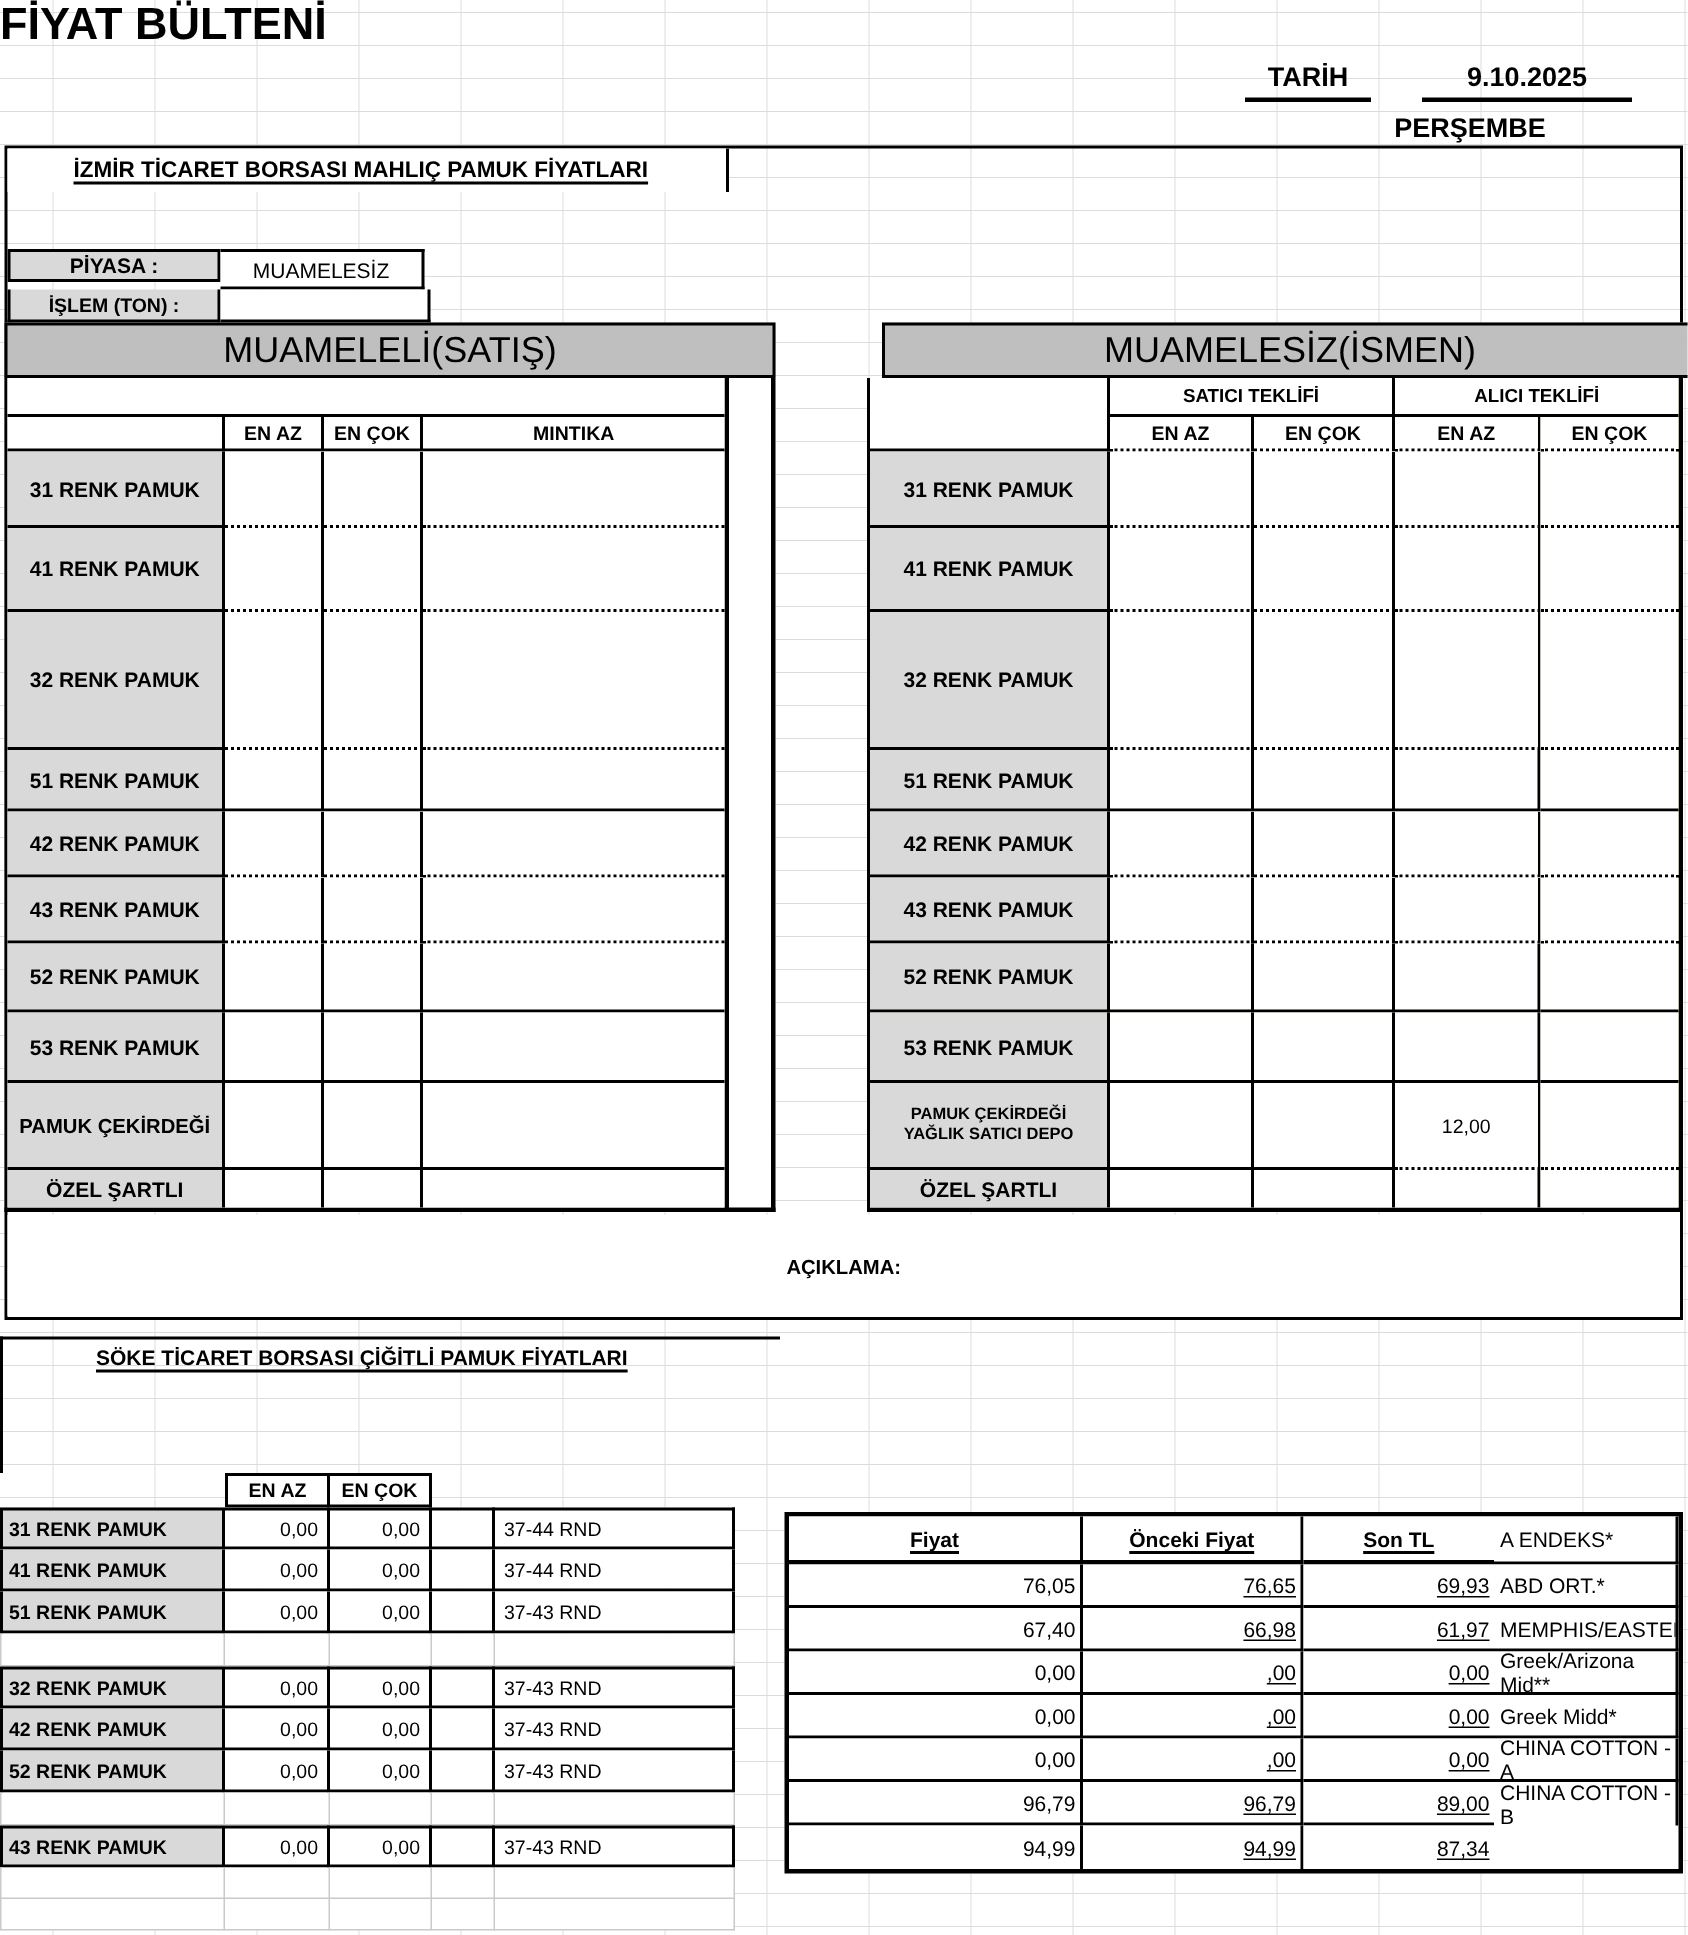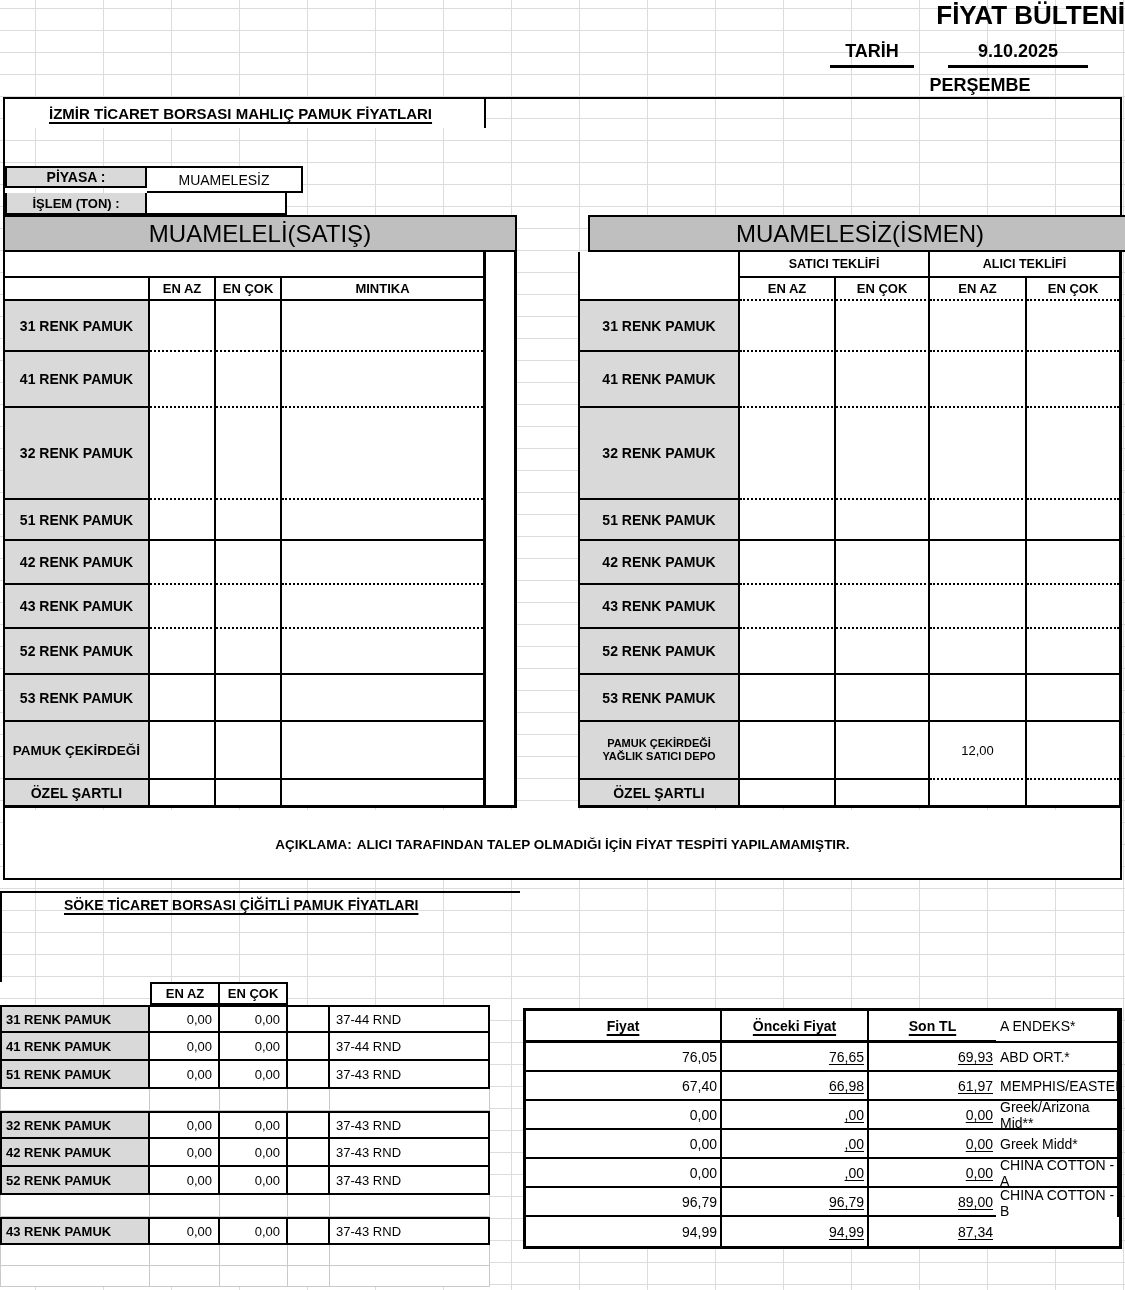--- a/index.html
+++ b/index.html
@@ -11,33 +11,33 @@
                      linear-gradient(to bottom,#dcdcdc 1px,transparent 1px);
     background-size:68px 22px;background-position:-33px 8px;
   }
   .abs{position:absolute}
   .c{display:flex;align-items:center;justify-content:center;background:#fff;min-width:0;min-height:0;overflow:hidden}
   
   .bRS{border-right:2px solid #000}
   .bBS{border-bottom:2px solid #000}
   .bBD{border-bottom:2px dotted #000}
   
-  #title{left:0;top:2;width:1125px;text-align:right;font-size:26px;font-weight:bold}
+  #title{left:0;top:2;width:1125px;text-align:left;font-size:30px;font-weight:bold}
   
   #tarih{left:830;top:38px;left:830px;width:84px;height:30px;border-bottom:3px solid #000;font-size:18px}
   #datev{left:948px;top:38px;width:140px;height:30px;border-bottom:3px solid #000;font-size:18px}
   #day{left:890px;top:72px;width:180px;height:26px;font-size:18px}
   #tarih,#datev,#day{display:flex;align-items:center;justify-content:center;font-weight:bold;background:transparent}
   
   #frame{left:3px;top:97px;width:1119px;height:783px;border:2px solid #000;border-bottom:3px solid #000;pointer-events:none}
   
   #izmir{left:5px;top:99px;width:481px;height:29px;background:#fff;border-right:2px solid #000;display:flex;align-items:center;padding-left:44px;font-size:15px;font-weight:bold}
   .u2{text-decoration:underline;text-decoration-thickness:2px;text-underline-offset:3px}
   #piy-l{left:5px;top:166px;width:142px;height:22px;background:#d9d9d9;border:2px solid #000;font-size:14px;font-weight:bold}
-  #piy-v{left:147px;top:166px;width:156px;height:27px;border:2px solid #000;border-left:none;font-size:14px}
+  #piy-v{left:147px;top:166px;width:136px;height:27px;border:2px solid #000;border-left:none;font-size:14px}
   #isl-l{left:5px;top:193px;width:142px;height:22px;background:#d9d9d9;border:2px solid #000;border-top:none;font-size:13px;font-weight:bold}
   #isl-v{left:147px;top:193px;width:140px;height:22px;border:2px solid #000;border-left:none;border-top:none}
   
   .band{height:37px;background:#bfbfbf;border:2px solid #000000;display:flex;align-items:center;justify-content:center;font-size:24px;font-weight:normal}
   #lband{left:3px;top:215px;width:514px}
   #rband{left:588px;top:215px;width:544px}
   
   #lgrid{left:3px;top:252px;width:483px;border-left:2px solid #000;border-right:3px solid #000;border-bottom:3px solid #000;
     display:grid;grid-template-columns:145px 66px 66px 201px;
     grid-template-rows:26px 23px 51px 56px 92px 41px 44px 44px 46px 47px 58px 25px;background:#fff}
@@ -230,21 +230,20 @@
 
   <div class="c gl bRS">ÖZEL ŞARTLI</div>
   <div class="c val bRS"></div>
   <div class="c val bRS"></div>
   <div class="c val bRS"></div>
   <div class="c val"></div>
 </div>
 
 <div id="acik" class="abs">
   <span>AÇIKLAMA:</span>
-  <span>ALICI TARAFINDAN TALEP OLMADIĞI İÇİN FİYAT TESPİTİ YAPILAMAMIŞTIR.</span>
 </div>
 
 <div id="sokebox" class="abs">
   <div id="soketitle"><span class="u2">SÖKE  TİCARET BORSASI ÇİĞİTLİ PAMUK FİYATLARI</span></div>
 </div>
 <div id="shdr1" class="abs c">EN AZ</div>
 <div id="shdr2" class="abs c">EN ÇOK</div>
 
 <div id="sgrid" class="abs">
   <div class="c sl bT">31 RENK PAMUK</div>

